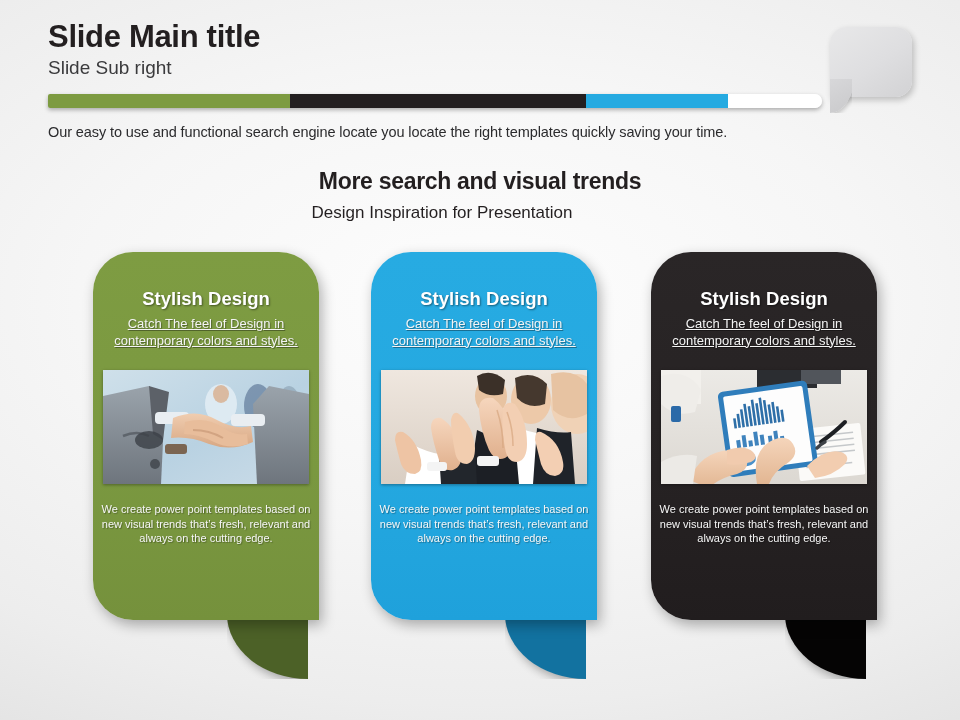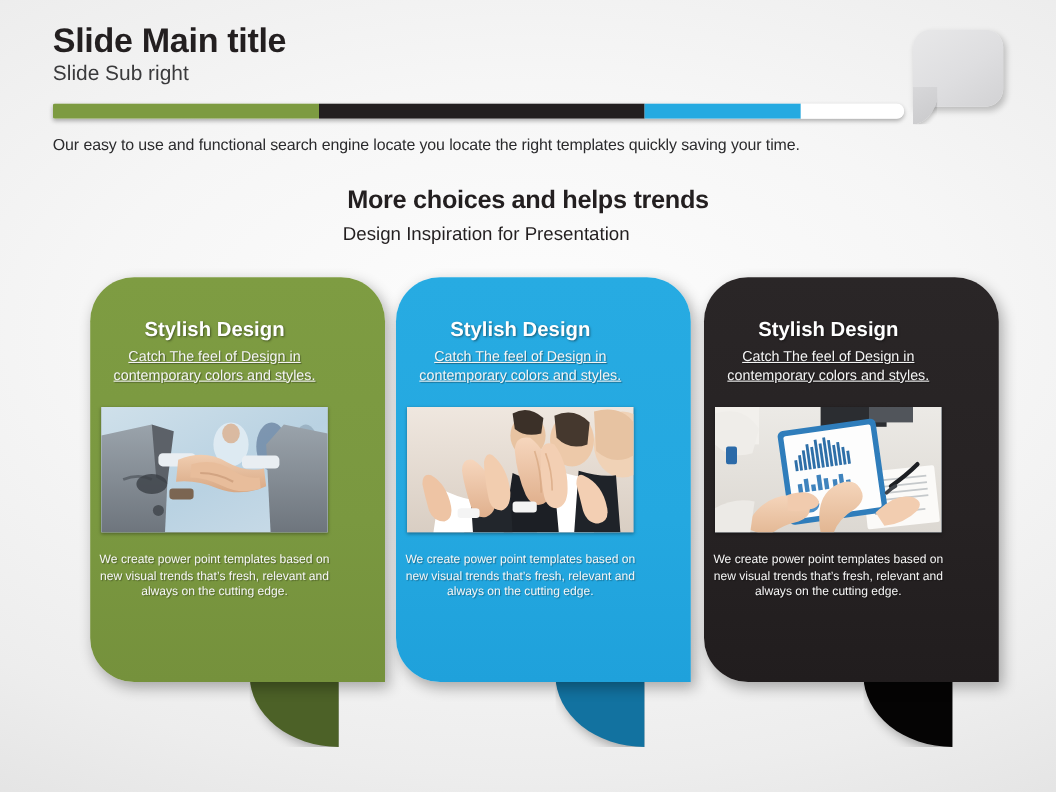--- a/index.html
+++ b/index.html
@@ -125,22 +125,22 @@
 
   .card {
     position: absolute;
     top: 252px;
     width: 226px;
     height: 368px;
   }
 
   .card-body {
     position: absolute;
-    left: 0; top: 0;
-    width: 268px;
+    left: 11px; top: 0;
+    width: 226px;
     height: 368px;
     border-radius: 40px 40px 0 40px;
     box-shadow: 3px 5px 13px rgba(0,0,0,0.30);
   }
 
   
   .card-tail {
     position: absolute;
     left: 145px;
     top: 365px;
@@ -235,21 +235,21 @@
   </div>
 
   <div class="colorbar">
     <div class="seg seg-green" style="width: 31.3%; background: rgb(125, 155, 65);"></div>
     <div class="seg seg-dark" style="width: 38.2%; background: rgb(35, 31, 32);"></div>
     <div class="seg seg-blue" style="width: 18.3%; background: rgb(37, 170, 225);"></div>
     <div class="seg seg-white" style="width: 12.2%; background: rgb(255, 255, 255);"></div>
   </div>
 
   <div class="intro">Our easy to use and functional search engine locate you locate the right templates quickly saving your time.</div>
-  <div class="section-title">More choices and helps trends</div>
+  <div class="section-title">More search and visual trends</div>
   <div class="section-sub">Design Inspiration for Presentation</div>
 
   <div class="cards">
 
     <div class="card card-1 theme-green">
       <div class="card-tail">
           <div class="inner"></div>
         </div>
       <div class="card-body">
         <div class="card-title">Stylish Design</div>

